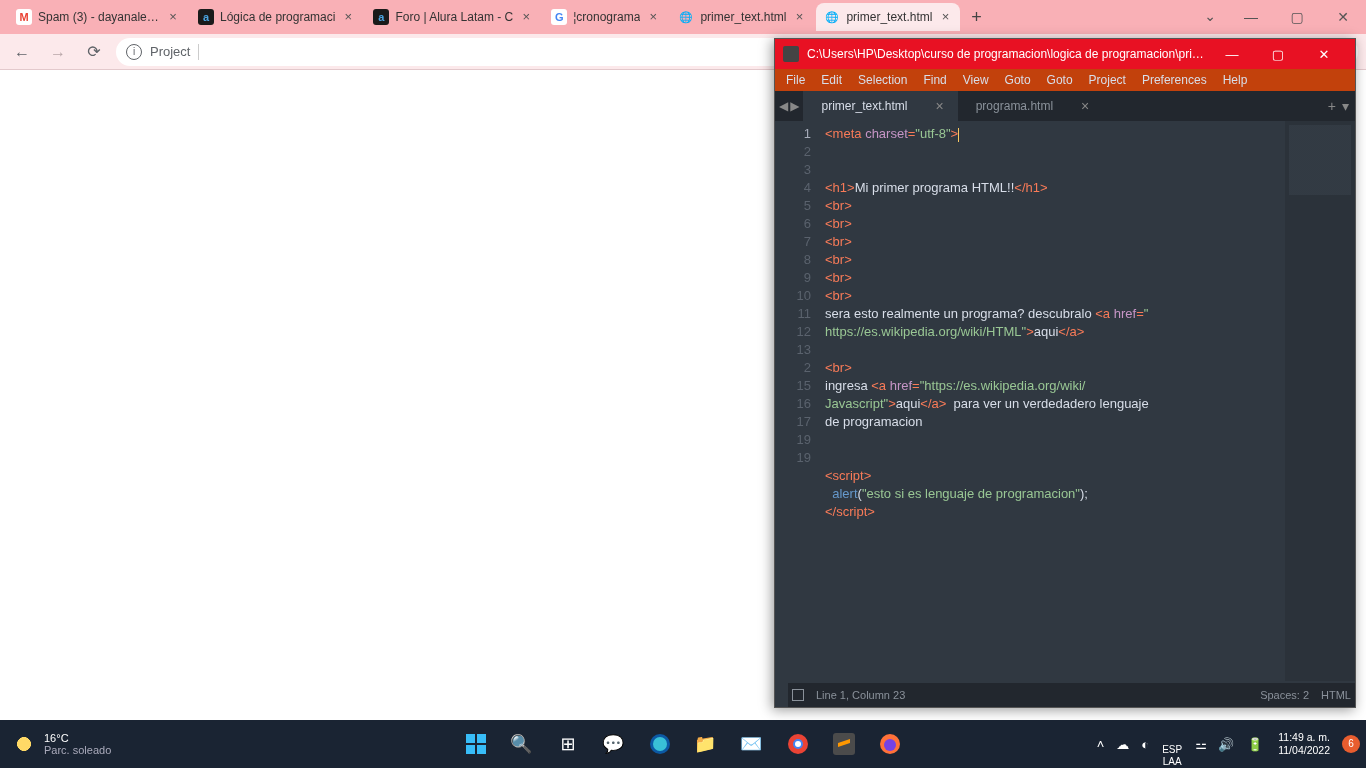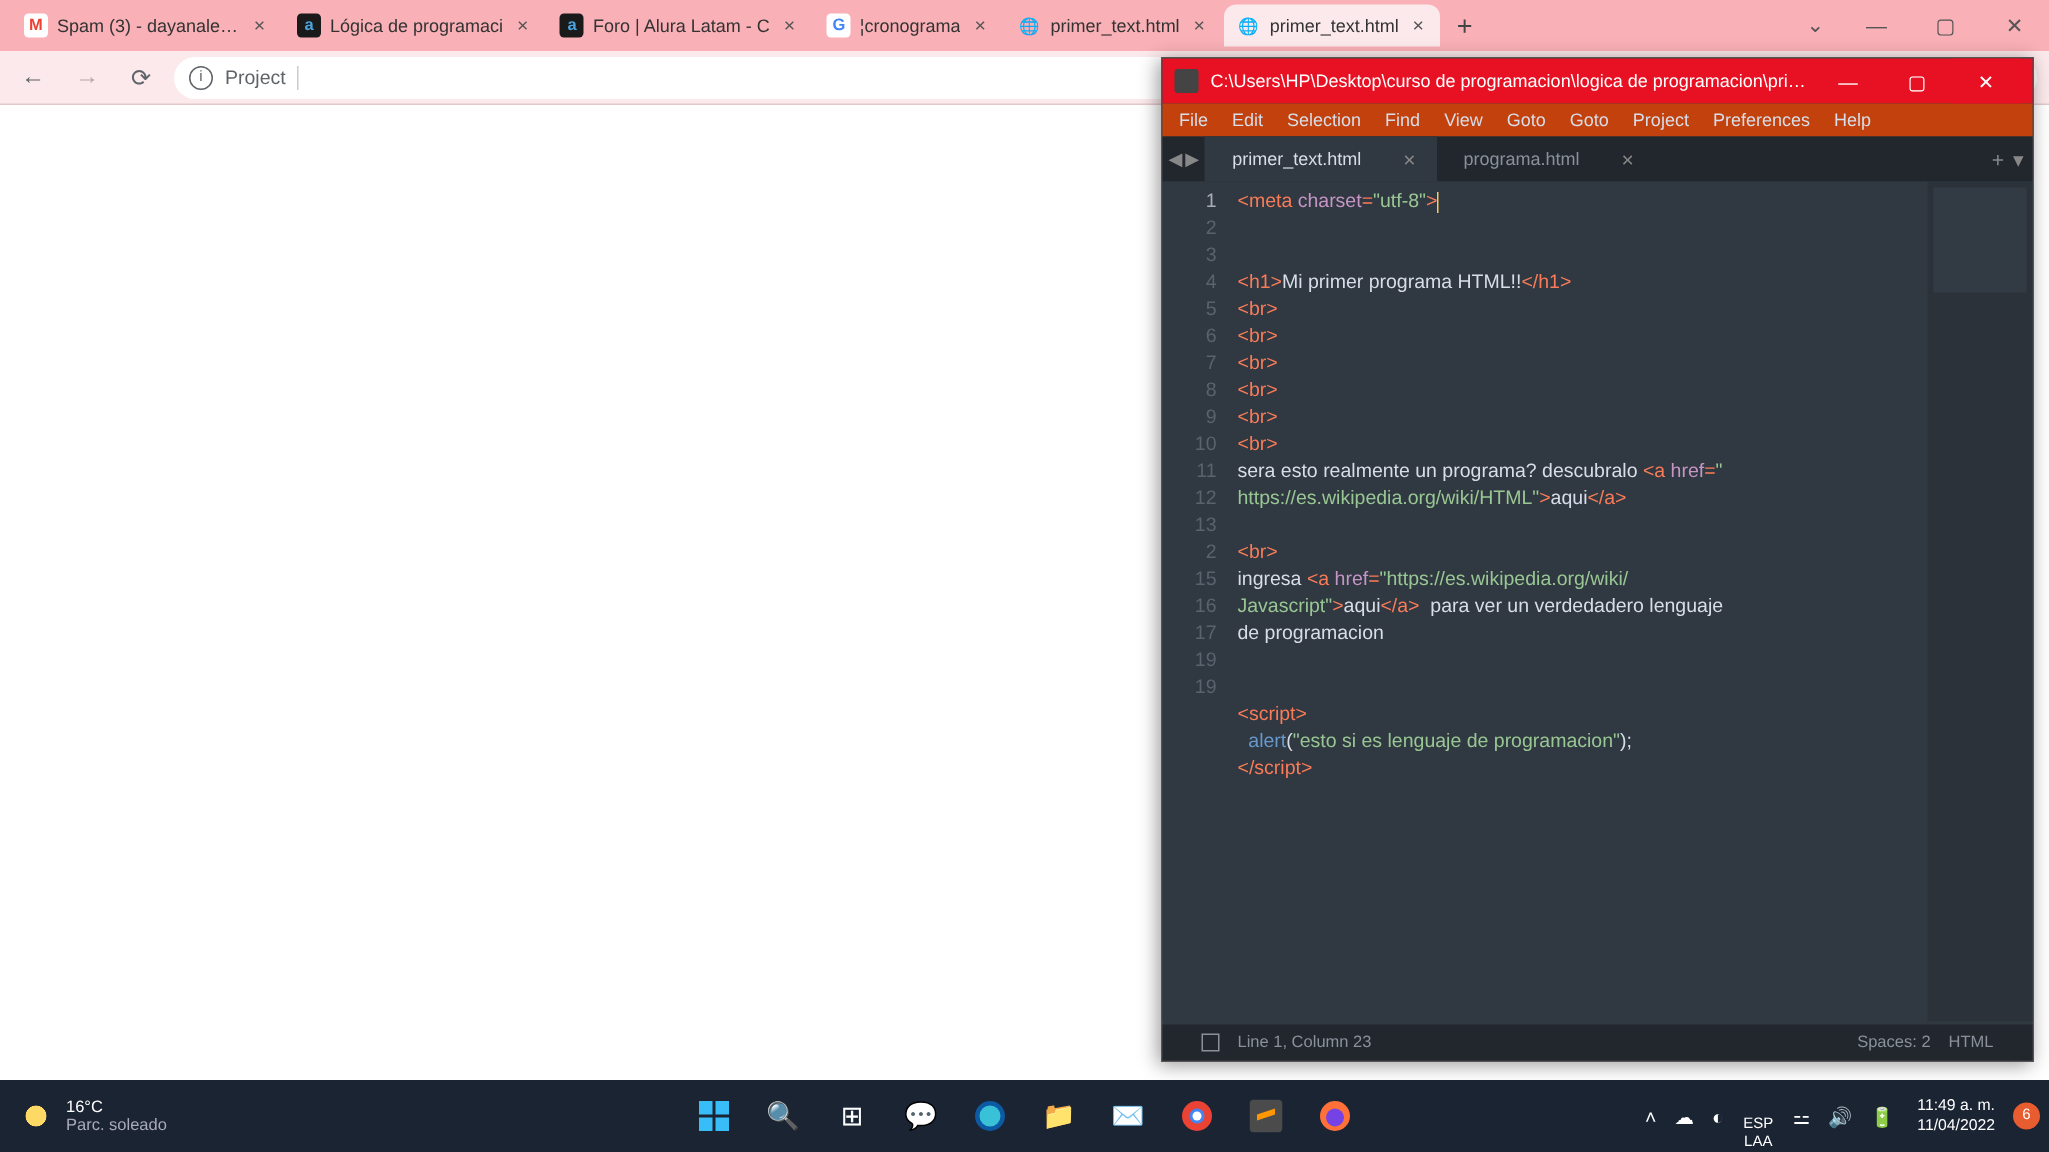--- a/index.html
+++ b/index.html
@@ -51,21 +51,21 @@
 .minimap { width: 70px; background: #2b323a; position: relative; }
 .minimap .mm { position: absolute; top: 4px; left: 4px; right: 4px; height: 70px; background: linear-gradient(#3a434d, #3a434d); opacity: 0.5; }
 
 .tag { color: #f97b58; }
 .attr { color: #c695c6; }
 .str { color: #99c794; }
 .txt { color: #d8dee9; }
 .fn { color: #6699cc; }
 .cursor { border-left: 1px solid #fac863; display: inline-block; height: 14px; vertical-align: middle; }
 
-.st-status { position: absolute; bottom: 0; left: 0; right: 0; height: 24px; background: #22272e; display: flex; align-items: center; padding: 0 26px; font-size: 11px; color: #8a919a; gap: 12px; }
+.st-status { position: absolute; bottom: 0; left: 13px; right: 0; height: 24px; background: #22272e; display: flex; align-items: center; padding: 0 4px; font-size: 11px; color: #8a919a; gap: 12px; }
 .st-status .sp { flex: 1; }
 .st-status .sq { width: 12px; height: 12px; border: 1px solid #8a919a; }
 
 
 .taskbar { position: absolute; bottom: 0; left: 0; width: 1366px; height: 48px; background: #1a2433; display: flex; align-items: center; color: #fff; }
 .weather { display: flex; align-items: flex-end; padding: 0 12px; gap: 8px; font-size: 11px; cursor: pointer; }
 .weather .sun { width: 24px; height: 24px; background: radial-gradient(circle, #ffd966 40%, transparent 42%); border-radius: 50%; }
 .tb-center { position: absolute; left: 50%; transform: translateX(-50%); display: flex; gap: 6px; }
 .tb-ic { width: 40px; height: 40px; display: flex; align-items: center; justify-content: center; border-radius: 4px; cursor: pointer; font-size: 18px; }
 .tb-right { position: absolute; right: 0; display: flex; align-items: center; height: 48px; gap: 6px; padding-right: 6px; font-size: 11px; }

